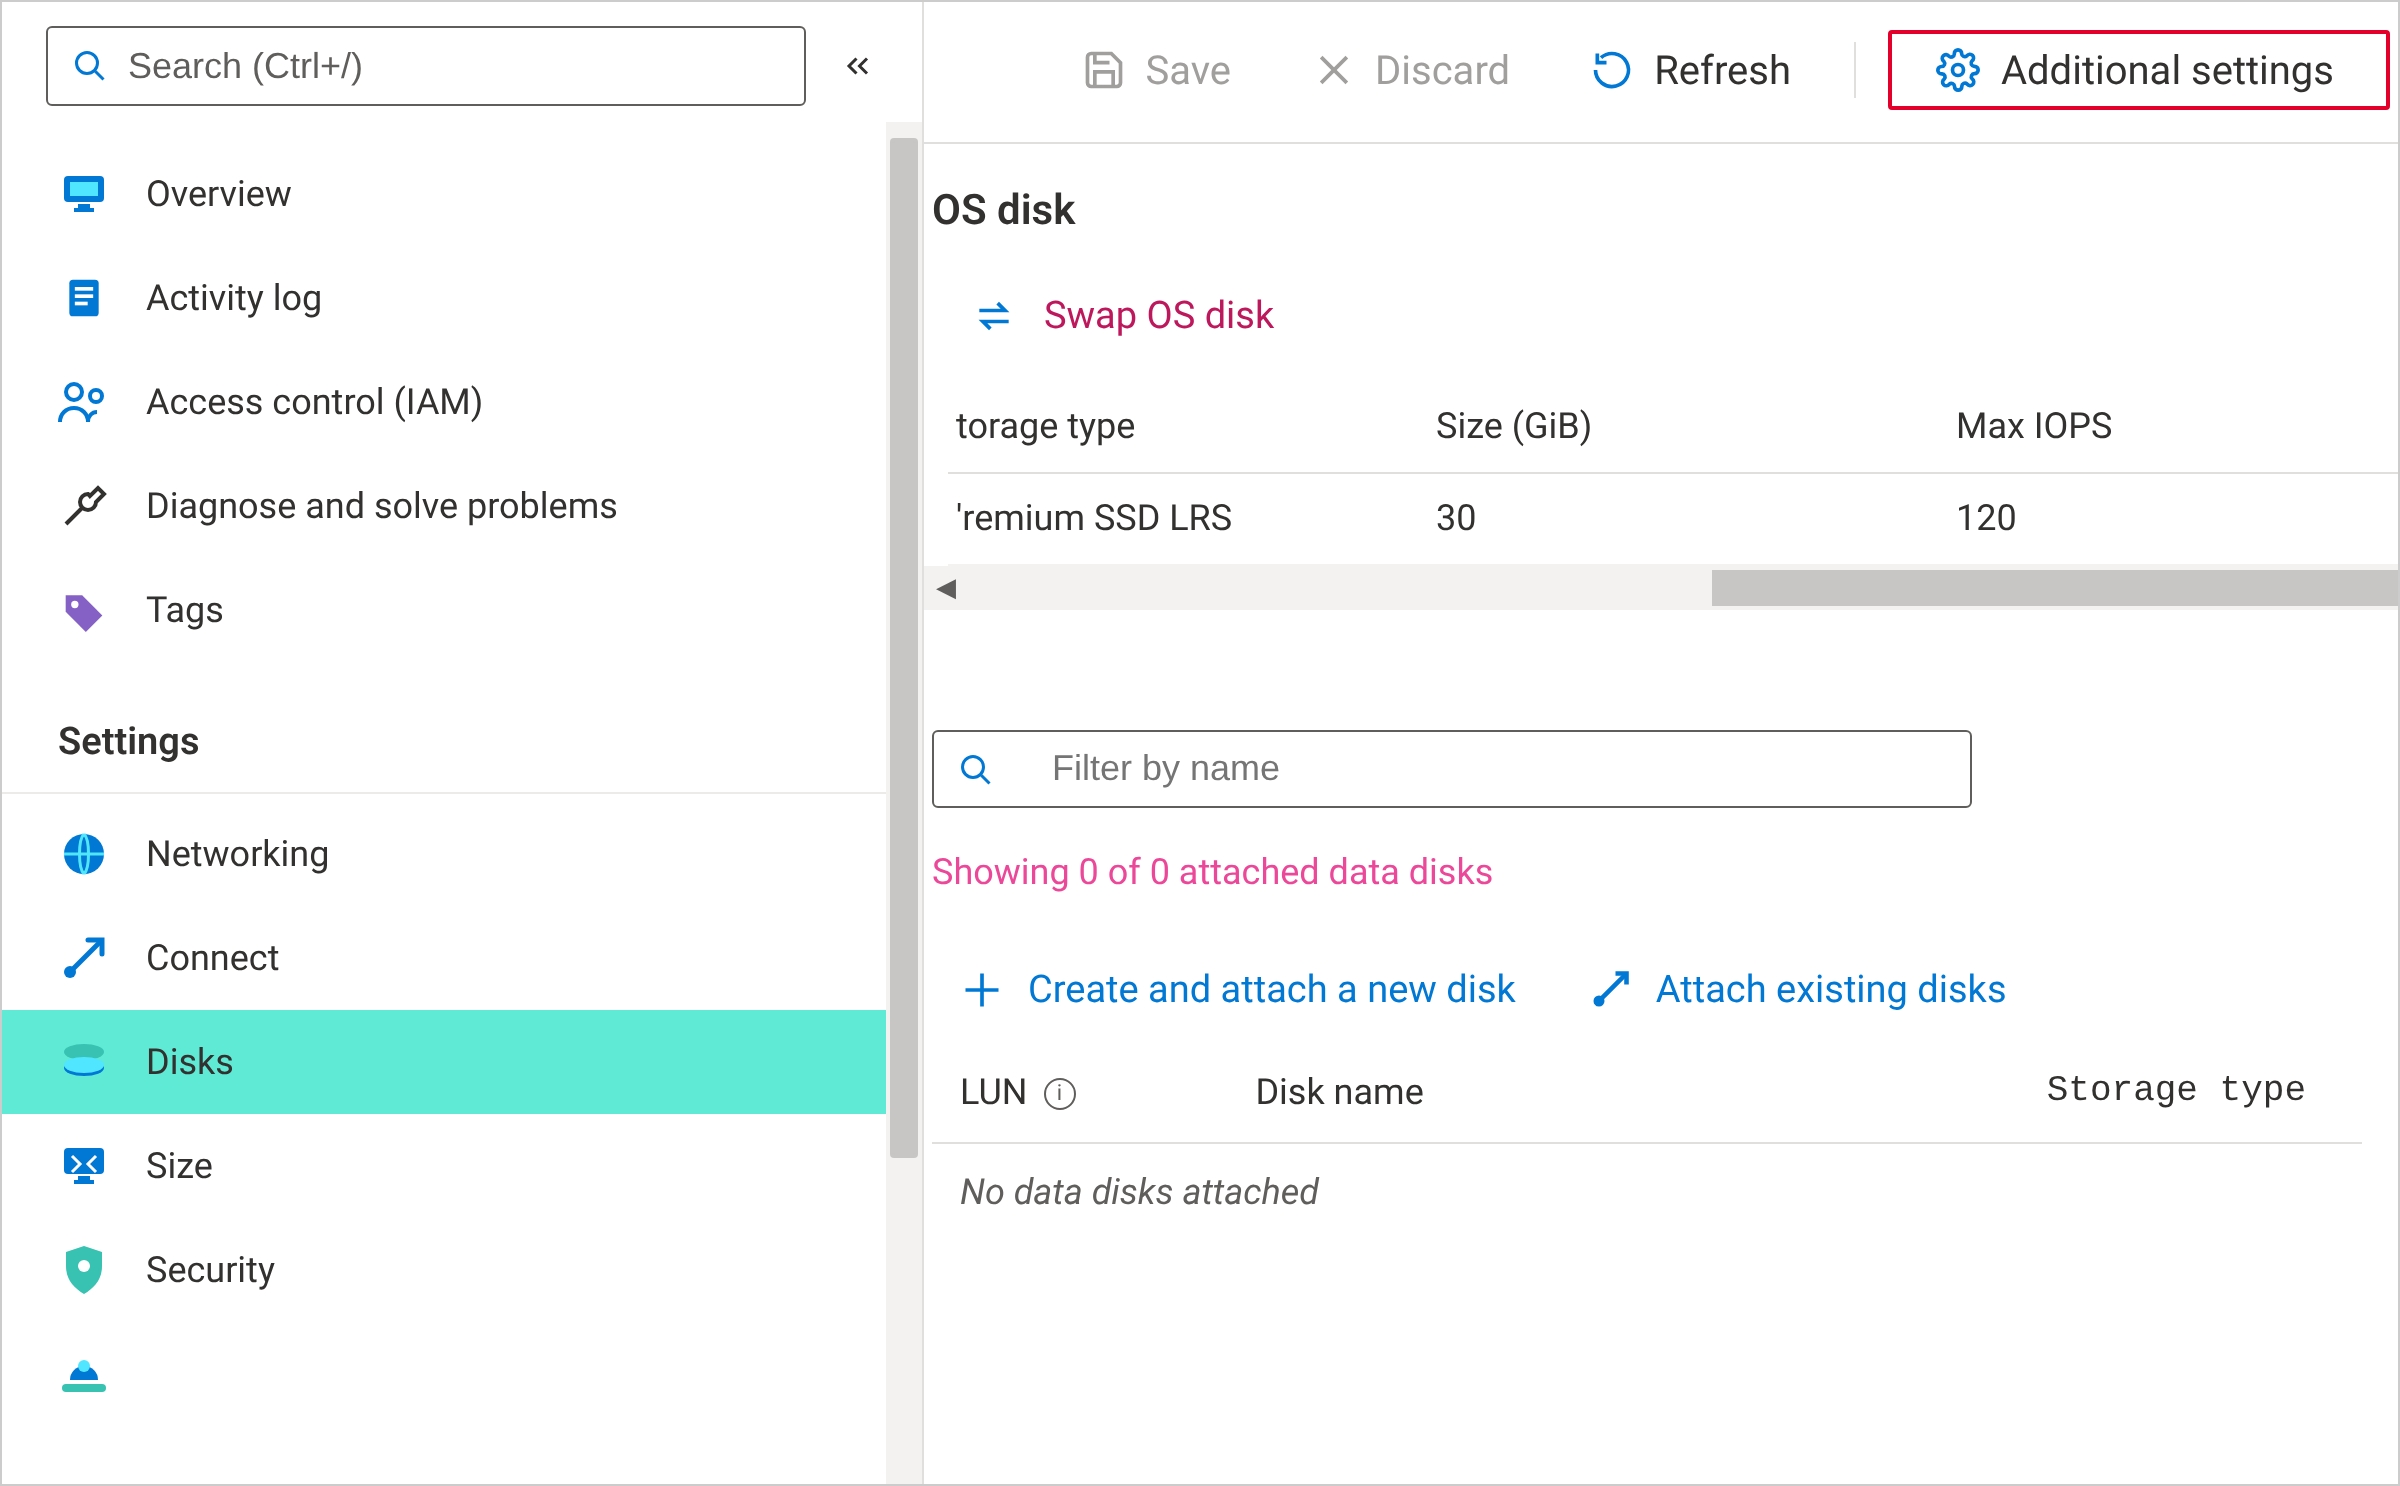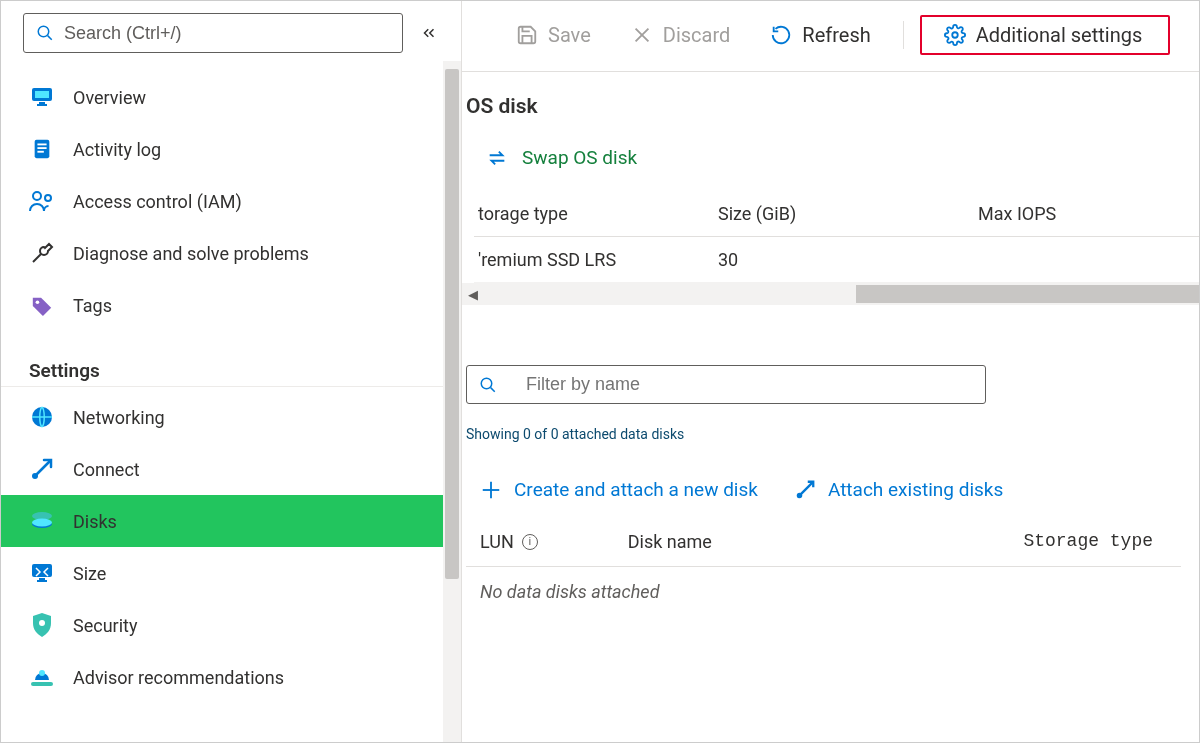--- a/index.html
+++ b/index.html
@@ -40,67 +40,68 @@
   .search-box input::placeholder { color: #605e5c; }
   .collapse-btn { width: 36px; display:flex; align-items:center; justify-content:center; cursor:pointer; color:#323130; }
 
   .nav { padding-top: 8px; overflow: hidden; }
   .nav-item {
     display: flex; align-items: center; gap: 18px;
     padding: 13px 20px 13px 28px;
     cursor: pointer;
     font-size: 18px;
   }
-  .nav-item.active { background: #22c55e; }
+  .nav-item.active { background: #5eead4; }
   .nav-item .nav-icon { width: 26px; height: 26px; display:flex; align-items:center; justify-content:center; }
   .section-label {
-    font-weight: 600; font-size: 19px; padding: 28px 0 4px 28px; color:#323130;
+    font-weight: 600; font-size: 19px; padding: 28px 0 14px 28px; color:#323130;
     border-bottom: 1px solid #edebe9; margin: 0 16px 4px 0;
   }
 
   
   .main { flex: 1; display: flex; flex-direction: column; overflow: hidden; }
   .toolbar {
     display: flex; align-items: center; gap: 8px;
     padding: 14px 4px 16px 38px;
     border-bottom: 1px solid #e1dfdd;
+    justify-content: flex-end;
   }
   .tbtn {
     display: flex; align-items: center; gap: 10px;
     padding: 4px 16px; cursor: pointer;
     font-size: 20px; border-radius: 2px;
   }
   .tbtn.disabled { color: #a19f9d; cursor: default; }
   .tbtn .ticon { width: 22px; height: 22px; display:flex; align-items:center; justify-content:center; }
   .tsep { width:1px; height:28px; background:#e1dfdd; margin:0 8px; }
   .highlight-box { border:2px solid #e3002b; padding:2px 10px 2px 6px; border-radius:2px; }
 
   
   .content { flex:1; padding: 22px 0 0 0; overflow:hidden; position:relative; }
   .h2 { font-size:21px; font-weight:600; padding-left:4px; }
-  .swap-row { display:flex; align-items:center; gap:14px; color:#15803d; padding:28px 0 22px 24px; cursor:pointer; font-size:19px; }
+  .swap-row { display:flex; align-items:center; gap:14px; color:#be185d; padding:28px 0 22px 24px; cursor:pointer; font-size:19px; }
   .swap-row .ticon { width:22px; height:22px; }
 
   .os-table { width:100%;padding-left:12px; }
   .os-table .row { display:grid; grid-template-columns: 240px 260px 1fr; padding:12px 0 12px 4px; font-size:18px; }
   .os-table .head { border-bottom:1px solid #e1dfdd; color:#323130; }
   .os-table .body { border-bottom:1px solid #f3f2f1; }
 
   .hscroll { position:relative; height:22px; margin-top:0; background:#f3f2f1; display:flex; align-items:center; }
   .hscroll .arrow { width:22px; text-align:center; color:#605e5c; font-size:13px; }
   .hscroll .track { flex:1; position:relative; height:100%; }
   .hscroll .thumb { position:absolute; left:52%; right:0; top:2px; bottom:2px; background:#c8c6c4; }
 
   .section { padding: 40px 18px 0 4px; }
   .filter-box {
     margin:20px 0 0 0; width:520px; display:flex; align-items:center; gap:29px;
     border:1px solid #605e5c; border-radius:3px; padding:8px 12px;
   }
   .filter-box input { border:none; outline:none; font-size:18px; width:100%; }
-  .showing { padding:22px 0 0 0; font-size:14px; color:#0c4a6e; }
+  .showing { padding:22px 0 0 0; font-size:18px; color:#ec4899; }
 
   .data-actions { display:flex; gap:36px; padding:36px 0 22px 14px; }
   .link-btn { display:flex; align-items:center; gap:12px; color:#0078d4; cursor:pointer; font-size:19px; }
   .link-btn .ticon { width:22px; height:22px; }
 
   .dd-head { display:flex; gap:90px; padding:8px 0 14px 14px; border-bottom:1px solid #e1dfdd; font-size:18px; }
   .dd-head .lun { display:flex; align-items:center; gap:8px; }
   .info-icon { width:16px; height:16px; border:1px solid #605e5c; border-radius:50%; display:inline-flex; align-items:center; justify-content:center; font-size:11px; color:#605e5c; }
   .dd-head .storage { margin-left:auto; padding-right:28px;font-family:Liberation Mono, monospace; }
   .empty { font-style:italic; color:#605e5c; padding:14px 0 0 14px; font-size:18px; }
@@ -234,21 +235,20 @@
       <span>Security</span>
     </div>
     <div class="nav-item">
       <span class="nav-icon">
         <svg width="26" height="22" viewBox="0 0 26 22">
             <path d="M6 14a7 7 0 1 1 14 0H6z" fill="#0078d4"></path>
             <circle cx="13" cy="7" r="3" fill="#50e6ff"></circle>
             <rect x="2" y="16" width="22" height="4" rx="2" fill="#37c2b1"></rect>
           </svg>
       </span>
-      <span>Advisor recommendations</span>
     </div>
   </div>
 
   <div class="sidebar-scroll">
       <div class="thumb"></div>
     </div>
 </div>
 
 <div class="main">
   <div class="toolbar">
@@ -309,20 +309,21 @@
 
     <div class="os-table">
       <div class="row head">
         <div>torage type</div>
         <div>Size (GiB)</div>
         <div>Max IOPS</div>
       </div>
       <div class="row body">
         <div>'remium SSD LRS</div>
         <div>30</div>
+        <div>120</div>
       </div>
     </div>
     <div class="hscroll">
       <div class="arrow">◀</div>
       <div class="track">
           <div class="thumb"></div>
         </div>
     </div>
 
     <div class="section">

